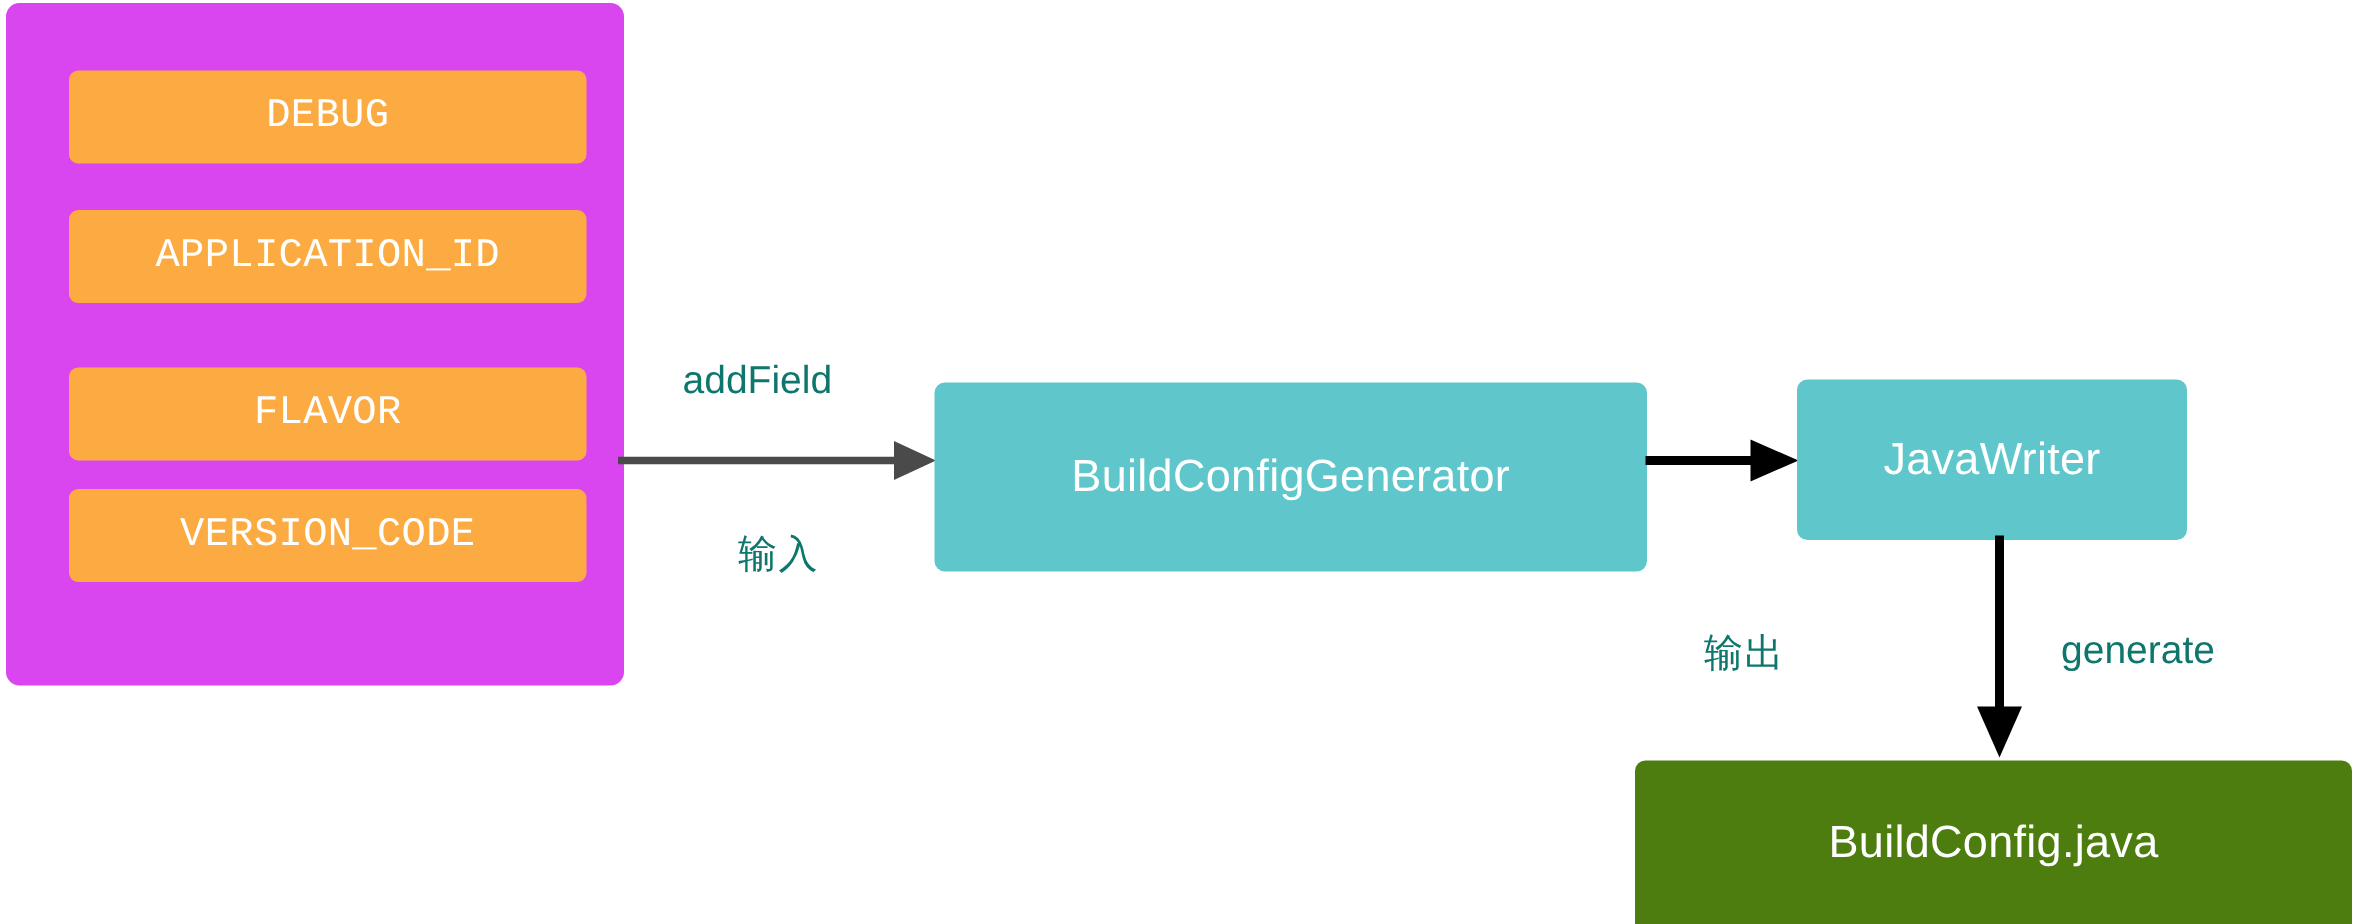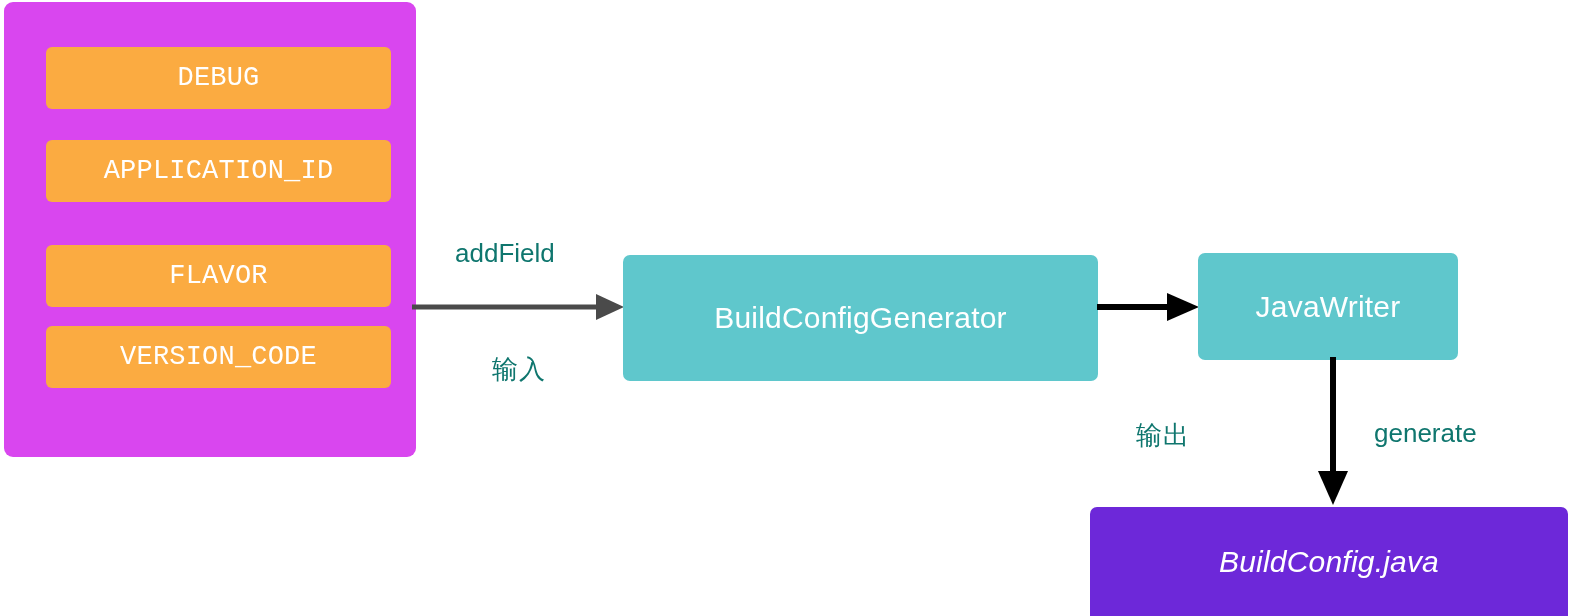--- a/index.html
+++ b/index.html
@@ -52,21 +52,21 @@
     position: absolute;
     display: flex;
     align-items: center;
     justify-content: center;
     color: #ffffff;
     border-radius: 7px;
     box-sizing: border-box;
     letter-spacing: 0.2px;
   }
   .box-teal { background: #5fc7cc; }
-  .box-green { background: #6d28d9; font-style: italic; }
+  .box-green { background: #4d7c0f; }
 
   #box-generator {
     left: 623px; top: 255px;
     width: 475px; height: 126px;
     font-size: 30px;
   }
   #box-javawriter {
     left: 1198px; top: 253px;
     width: 260px; height: 107px;
     font-size: 30px;

